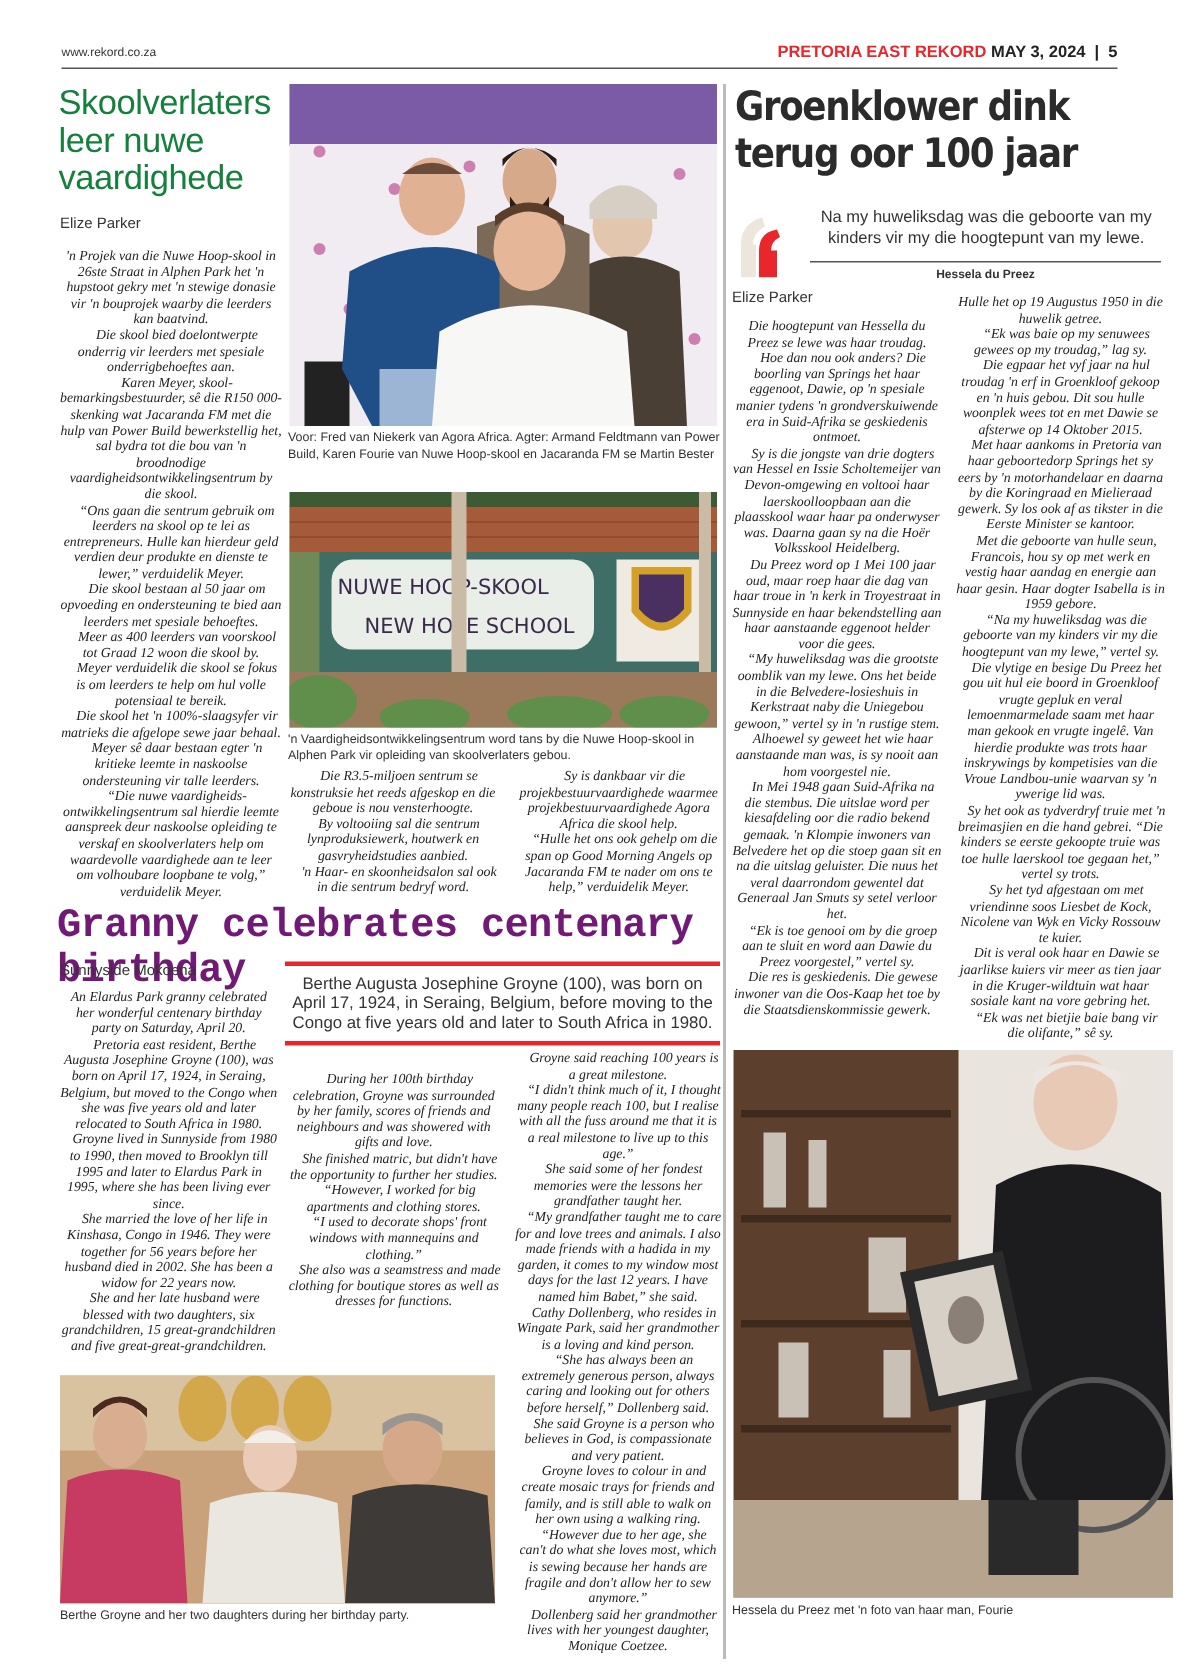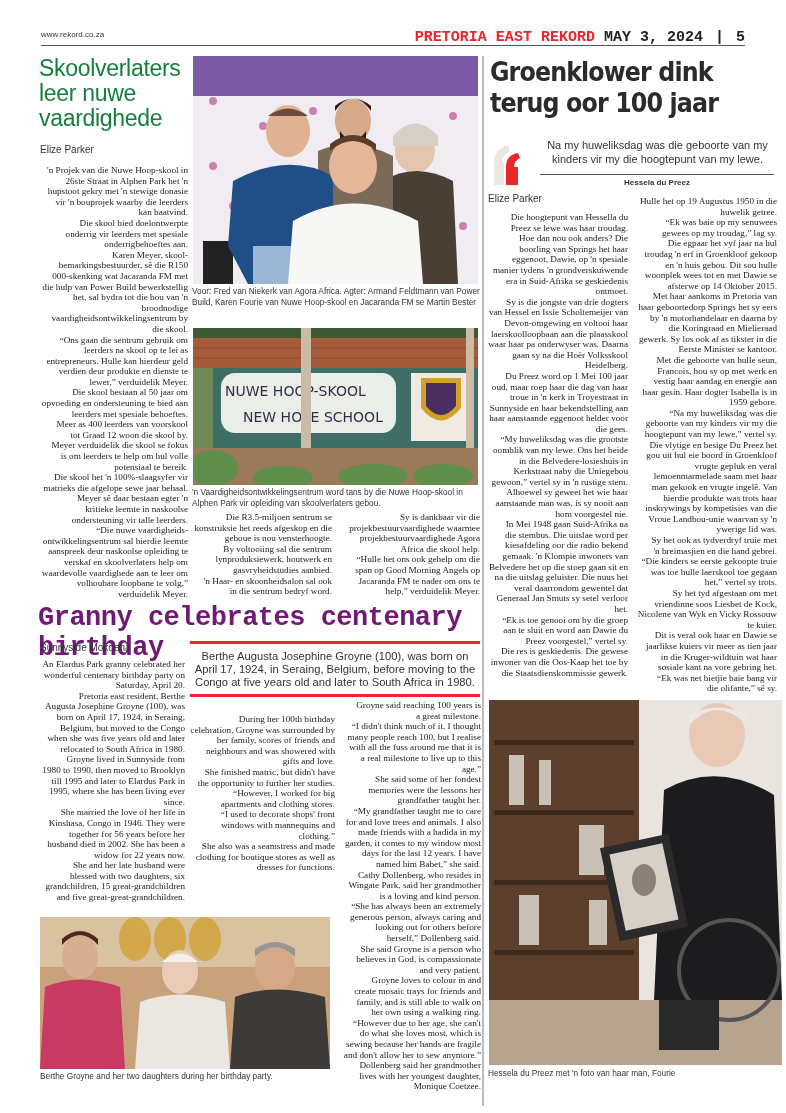--- a/index.html
+++ b/index.html
@@ -1,25 +1,25 @@
 <!DOCTYPE html>
 <html><head>
 <meta charset="utf-8">
 <style>
   * { box-sizing: border-box; margin: 0; padding: 0; }
   html, body { width: 786px; height: 1113px; background: #ffffff; overflow: hidden; }
   body { position: relative; font-family: "Liberation Serif", serif; color: #1a1a1a; }
 
   .header { position: absolute; left: 41px; top: 26px; width: 704px; height: 20px; border-bottom: 1px solid #555; }
   .header .url { position: absolute; left: 0; top: 4px; font-family: "Liberation Sans", sans-serif; font-size: 8px; color: #333; }
-  .header .right { position: absolute; right: 0; top: 3px; font-family: Liberation Mono, monospace; font-size: 15px; font-weight: bold; color: #222; }
+  .header .right { position: absolute; right: 0; top: 3px; font-family: Liberation Sans, sans-serif; font-size: 11px; font-weight: bold; color: #222; }
   .header .pub { color: #e8262b; }
 
   .abs { position: absolute; }
-  .body-text { font-size: 9.2px; line-height: 10.6px; color: #222; text-align: right; }
+  .body-text { font-size: 9.2px; line-height: 10.6px; color: #222; text-align: center; font-style: italic; }
   .body-text p { text-indent: 8px; }
   .body-text p.first { text-indent: 0; }
   .caption { font-family: "Liberation Sans", sans-serif; font-size: 8.3px; line-height: 10.5px; color: #333; }
   .byline { font-family: "Liberation Sans", sans-serif; font-size: 10px; color: #333; }
 
   
   .a1-title { left: 39px; top: 56px; width: 150px; font-family: "Liberation Sans", sans-serif; font-size: 23px; line-height: 25px; color: #15803d; font-weight: normal; letter-spacing: -0.3px; }
   .a1-byline { left: 40px; top: 144px; }
   .a1-col { left: 40px; top: 165px; width: 148px; }
   .photo1 { left: 193px; top: 56px; width: 285px; height: 228px; overflow: hidden; background: linear-gradient(180deg, #7a5aa3 0%, #7a5aa3 18%, #f2eef4 18%, #f2eef4 100%); }

